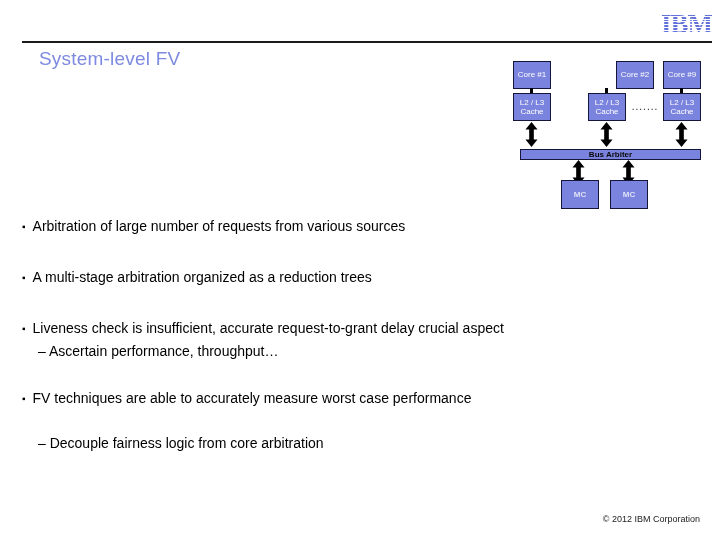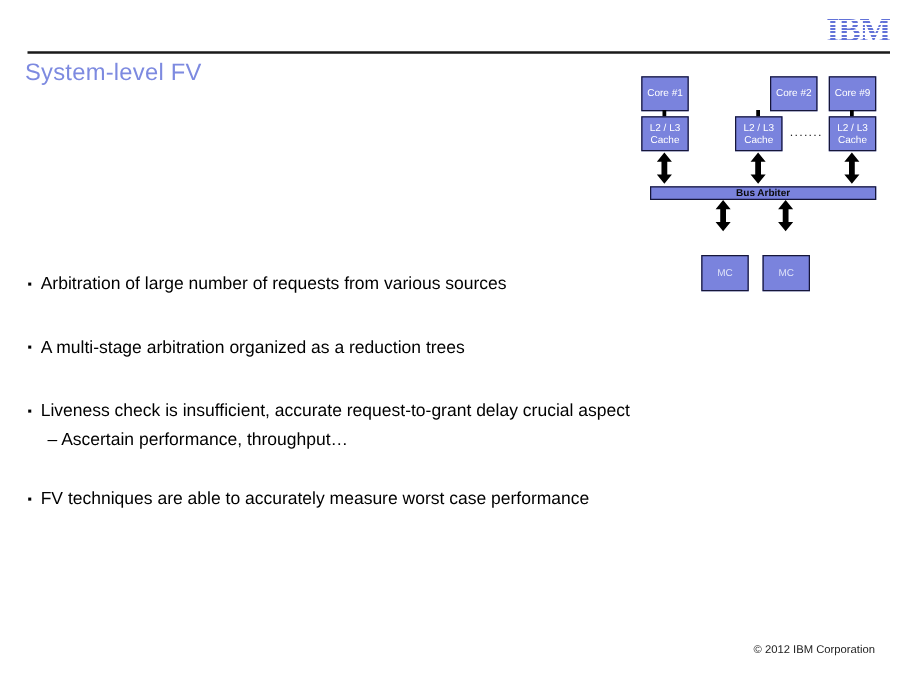--- a/index.html
+++ b/index.html
@@ -2,21 +2,21 @@
 <html><head>
 <meta charset="utf-8">
 <style>
   html,body{margin:0;padding:0;background:#fff;}
   .slide{
     position:relative;width:720px;height:540px;background:#ffffff;
     overflow:hidden;font-family:"Liberation Sans",sans-serif;color:#000;
   }
   
   .rule{position:absolute;left:22px;top:41px;width:690px;height:2px;background:#1a1a1a;}
-  .title{position:absolute;left:20px;top:48px;margin:0;font-size:19px;font-weight:400;
+  .title{position:absolute;left:39px;top:48px;margin:0;font-size:19px;font-weight:400;
          color:#7d8ae0;letter-spacing:.2px;}
   .logo{position:absolute;top:11px;right:8px;font-family:"Liberation Serif",serif;
         font-weight:900;font-size:27px;letter-spacing:-1px;line-height:1;}
   .logo span{color:#6272d8;}
   @supports ((-webkit-background-clip:text) or (background-clip:text)){
     .logo span{
       background:repeating-linear-gradient(to bottom,#6272d8 0 1.6px,rgba(255,255,255,0) 1.6px 2.7px);
       -webkit-background-clip:text;background-clip:text;color:transparent;
     }
   }
@@ -25,21 +25,21 @@
        text-align:center;box-sizing:border-box;}
   .core{width:38px;height:28px;font-size:8px;line-height:26px;top:61px;}
   .cache{width:38px;height:28px;font-size:8px;line-height:9px;padding-top:4px;top:93px;}
   .connector{position:absolute;width:3px;height:6px;background:#000;top:88px;}
   .dots{position:absolute;left:626px;top:101px;width:38px;text-align:center;
         font-size:10px;letter-spacing:1px;color:#222;}
   .bus{position:absolute;left:520px;top:149px;width:181px;height:11px;background:#7a83dd;
        border:1px solid #16163a;box-sizing:border-box;text-align:center;font-size:8px;
        font-weight:700;line-height:9px;color:#0a0a0a;}
   .mc{width:38px;height:29px;font-size:8px;line-height:27px;color:#dfe3f8;
-      font-weight:400;top:204px;}
+      font-weight:700;top:180px;}
   .arrow{position:absolute;width:13px;height:27px;}
   .arrow path{fill:#000;}
   
   .bullet{position:absolute;left:22px;font-size:14px;line-height:17px;color:#000;white-space:nowrap;}
   .bullet .sq{font-size:10px;margin-right:7px;vertical-align:1px;}
   .l2{left:38px;}
   .it{}
   
   .footer{position:absolute;right:20px;top:514px;font-size:9px;color:#222;text-align:right;}
 </style>
@@ -107,16 +107,19 @@
   </div>
   <div class="bullet" style="top:320px">
     <span class="sq">▪</span><span>Liveness check is insufficient, accurate request-to-grant delay crucial aspect</span>
   </div>
   <div class="bullet l2" style="top:343px">
     <span>– Ascertain </span><span class="it">performance, throughput…</span>
   </div>
   <div class="bullet" style="top:390px">
     <span class="sq">▪</span><span>FV techniques are able to accurately measure worst case performance</span>
   </div>
+  <div class="bullet l2" style="top:435px">
+    <span>– Decouple fairness logic from core arbitration</span>
+  </div>
 
   <div class="footer">© 2012 IBM Corporation</div>
 
 </div>
 
 </body></html>

